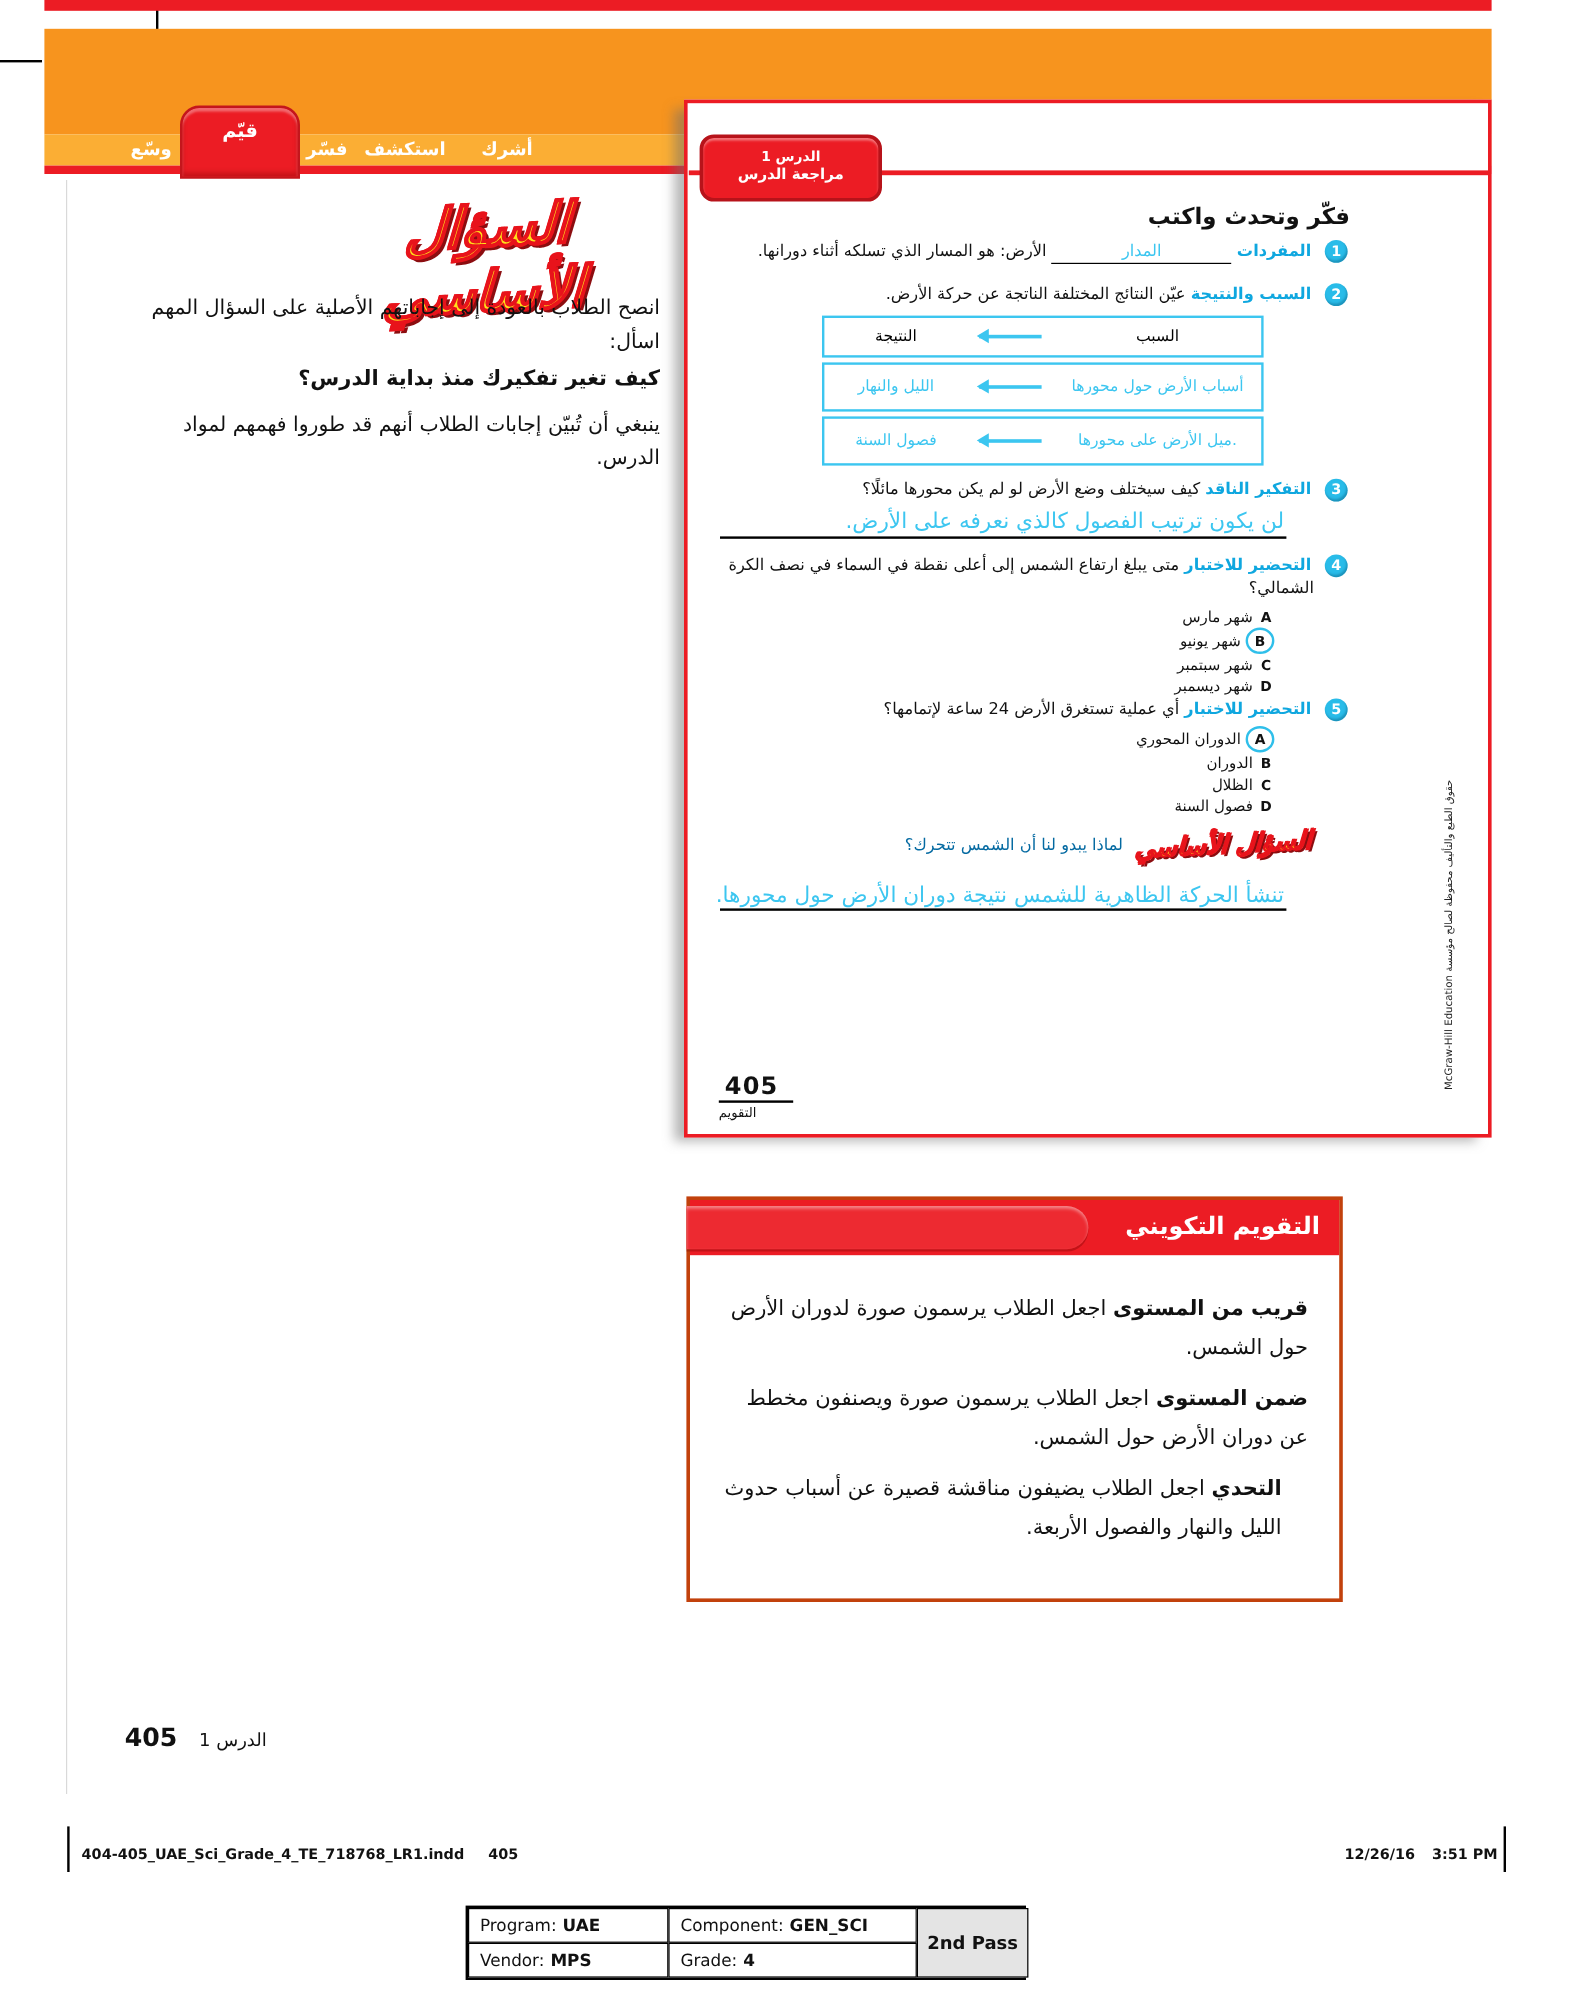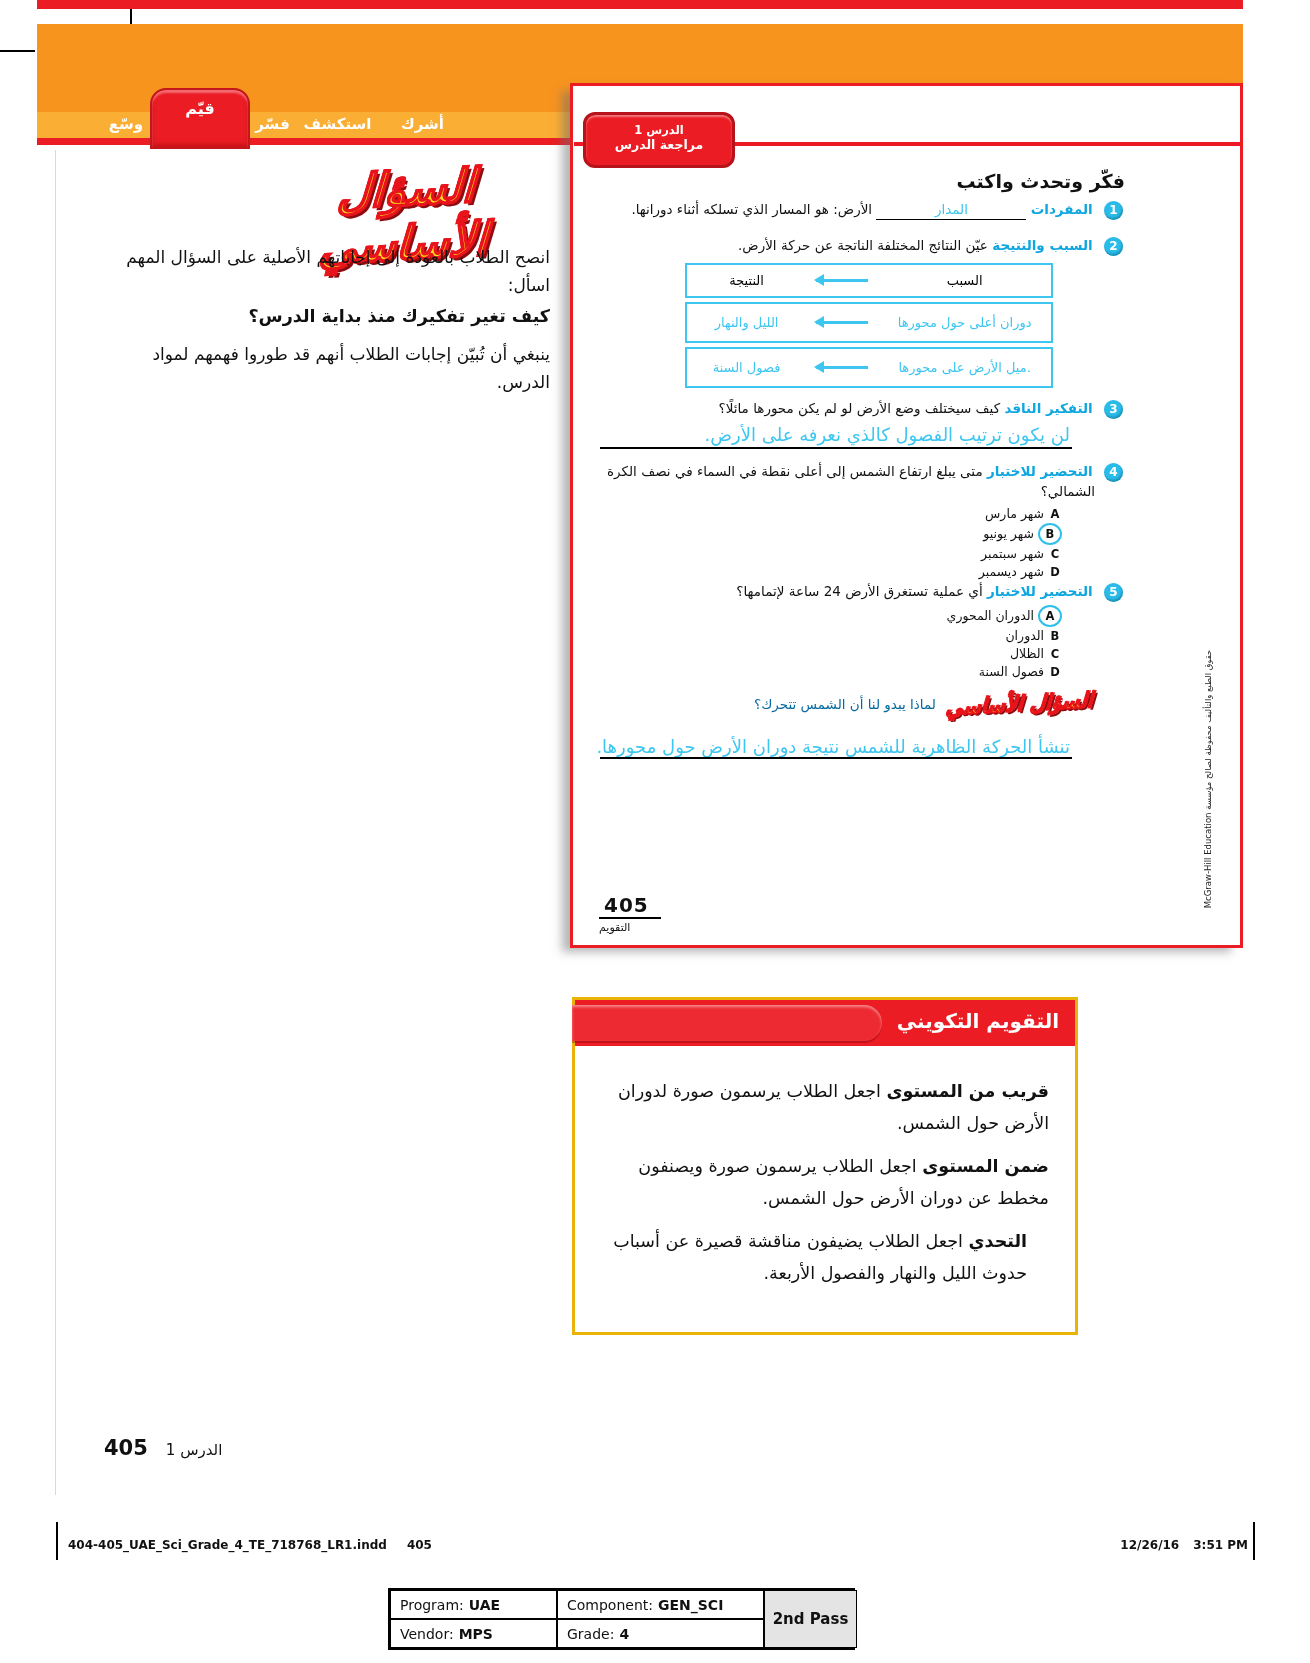--- a/index.html
+++ b/index.html
@@ -69,22 +69,22 @@
   
   .ess-row{position:absolute;right:217px;top:692px;direction:rtl;display:flex;align-items:center;gap:10px;z-index:8;}
   .ess-q{font-size:13.5px;color:#0369a1;}
   
   .pg405{position:absolute;left:604px;top:893px;font-size:20px;font-weight:bold;letter-spacing:1px;color:#111;z-index:8;}
   .pg405-rule{position:absolute;left:599px;top:917px;width:62px;height:2px;background:#000;z-index:8;}
   .pg405-label{position:absolute;left:599px;top:921px;font-size:11px;direction:rtl;color:#111;z-index:8;}
   .copyright{position:absolute;left:1058px;top:774px;width:300px;transform:rotate(-90deg);
         font-size:8.5px;color:#222;text-align:center;direction:rtl;z-index:8;}
   
-  .fa-box{position:absolute;left:572px;top:997px;width:506px;height:338px;background:#fff;
-        border:3px solid #eab308;box-sizing:border-box;z-index:5;}
+  .fa-box{position:absolute;left:572px;top:997px;width:547px;height:338px;background:#fff;
+        border:3px solid #c2410c;box-sizing:border-box;z-index:5;}
   .fa-header{position:relative;width:100%;height:46px;background:#EC1C24;}
   .fa-tab{position:absolute;left:-3px;top:5px;width:62%;height:36px;background:#ED2A31;
         border-radius:0 18px 18px 0;box-shadow:inset 0 2px 3px rgba(255,255,255,.45),0 2px 0 rgba(120,0,0,.35);}
   .fa-title{position:absolute;right:16px;top:9px;color:#fff;font-weight:bold;font-size:20px;direction:rtl;}
   .fa-body{padding:18px 26px 0 26px;direction:rtl;text-align:right;font-size:17.5px;line-height:1.8;color:#111;}
   .fa-body p{margin:12px 0 10px 0;}
   .fa-body .p3{padding-right:22px;}
   .lead{font-weight:bold;}
   
   .foot-405{position:absolute;left:104px;top:1436px;display:flex;align-items:baseline;gap:18px;z-index:2;}
@@ -156,21 +156,21 @@
 
   <div class="ce-table">
     <div class="ce-row" style="height:35px;">
       <div class="ce-cause">السبب</div>
       <div class="ce-arrow-wrap">
           <div class="ce-arrow"></div>
         </div>
       <div class="ce-result">النتيجة</div>
     </div>
     <div class="ce-row" style="height:41px;">
-      <div class="ce-cause cyan">دوران أعلى حول محورها</div>
+      <div class="ce-cause cyan">أسباب الأرض حول محورها</div>
       <div class="ce-arrow-wrap">
           <div class="ce-arrow"></div>
         </div>
       <div class="ce-result cyan">الليل والنهار</div>
     </div>
     <div class="ce-row" style="height:41px;">
       <div class="ce-cause cyan">ميل الأرض على محورها.</div>
       <div class="ce-arrow-wrap">
           <div class="ce-arrow"></div>
         </div>

